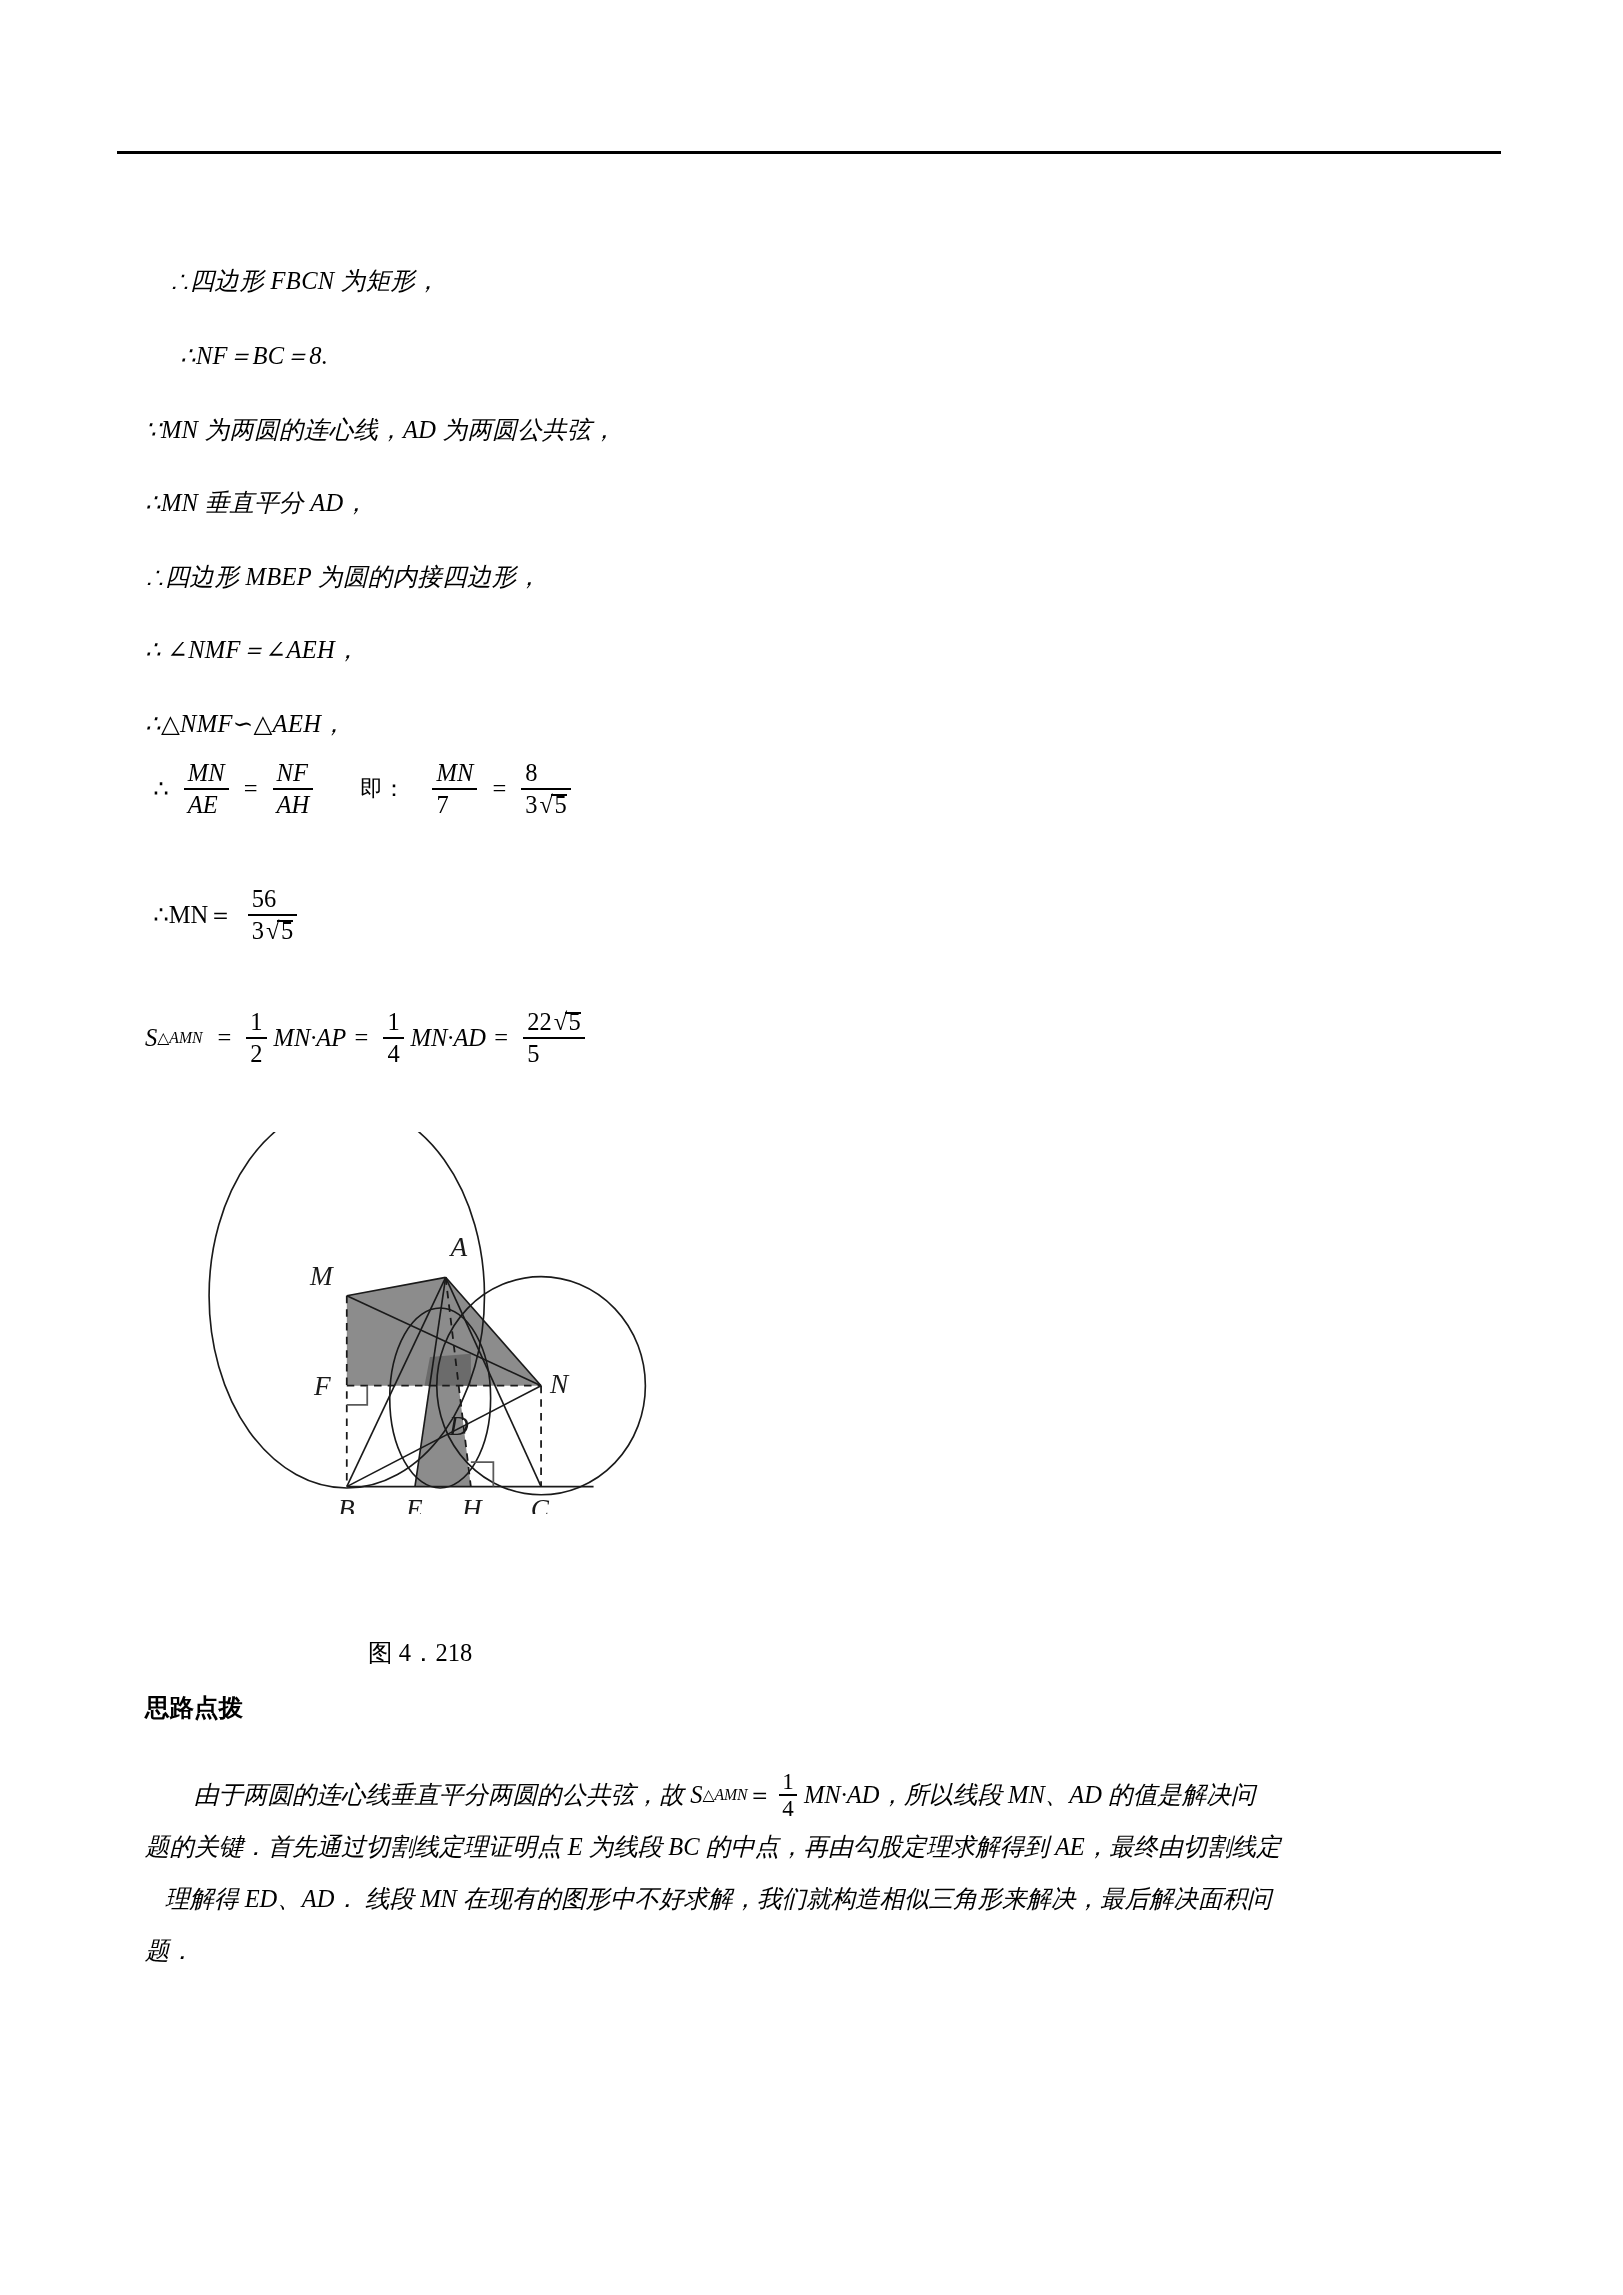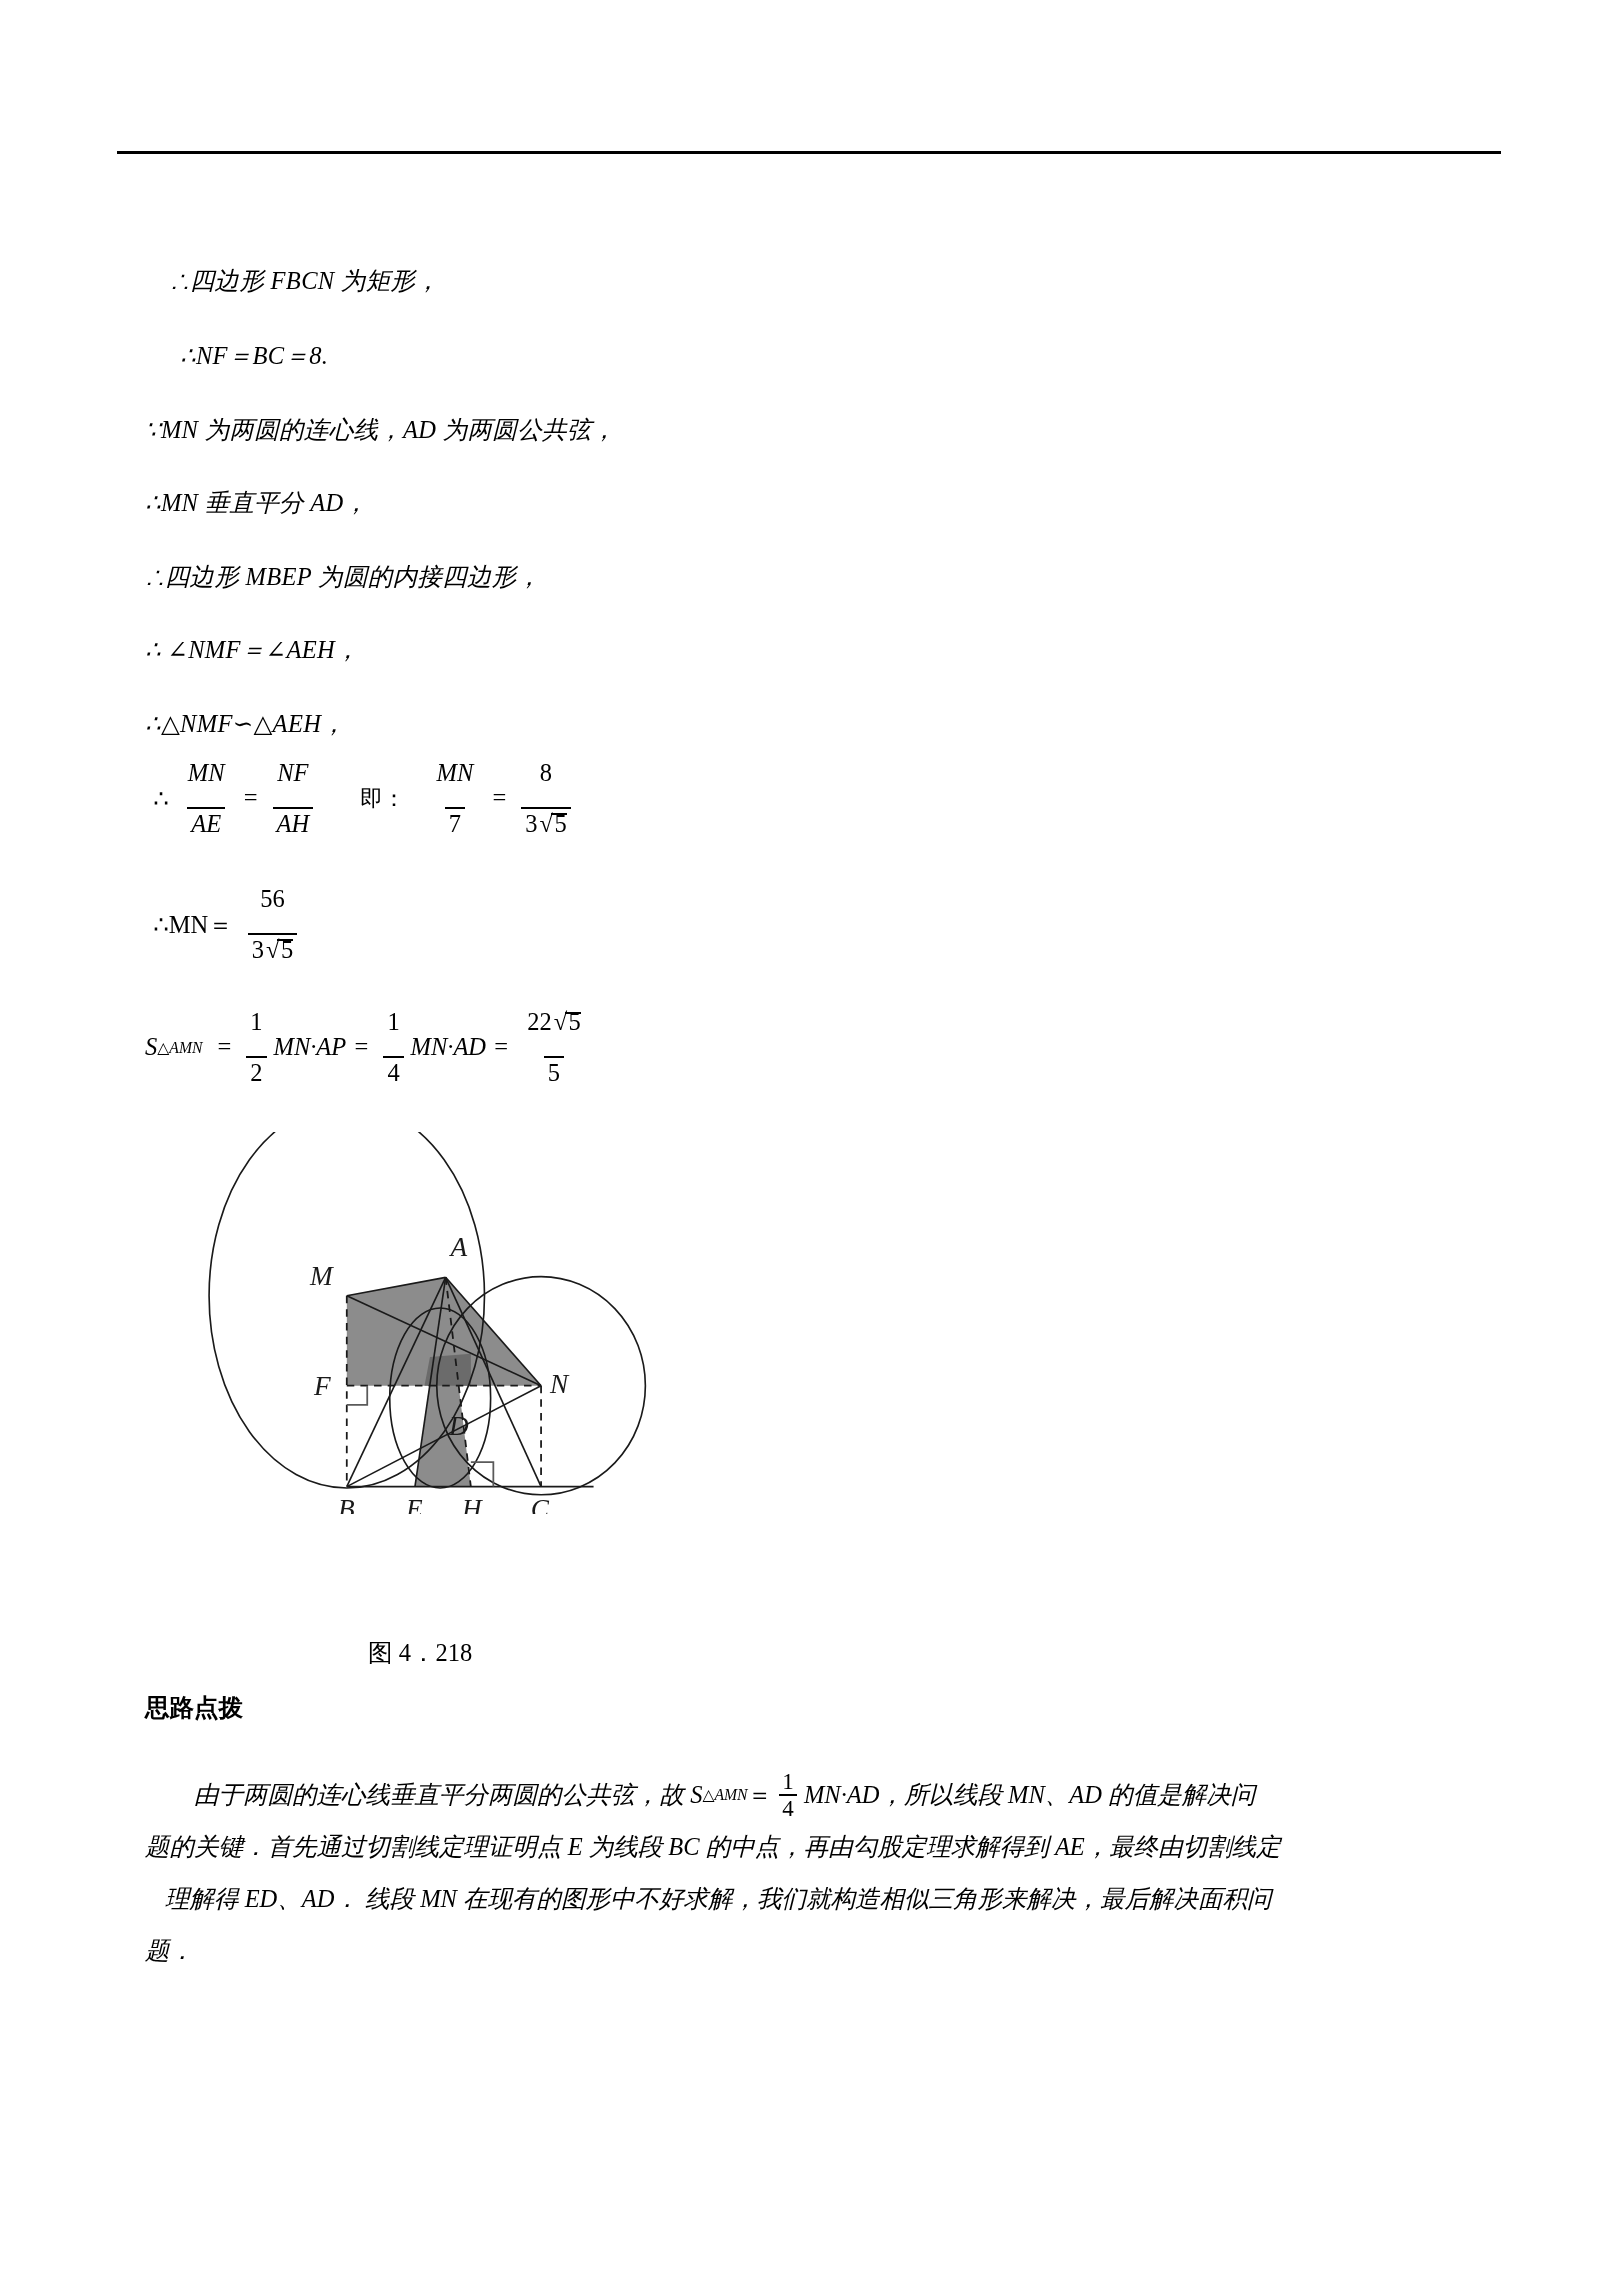--- a/index.html
+++ b/index.html
@@ -31,25 +31,24 @@
        font-size:22.5px; }
 
   
   .eqrow{
     position:absolute;
     display:flex; align-items:center;
     font-size:24.5px;
     white-space:nowrap;
   }
   .frac{
-    display:inline-flex; flex-direction:column; align-items:center;
+    display:inline-flex; flex-direction:column; 
     vertical-align:middle;
     margin:0 6.8px;
     line-height:1.05;
-    gap:19px;
   }
   .frac .num{ padding:0 4.1px 2px 4.1px; font-style:italic; }
   .frac .den{ padding:2px 4.1px 0 4.1px; font-style:italic; border-top:2px solid #000; }
   .frac .num.up, .frac .den.up{ font-style:normal; }
   .op{ margin:0 8.2px; font-style:normal; }
   .sqrt{ display:inline-block; position:relative; padding-left:2px; }
   .sqrt .rad{ font-style:normal; }
   .sqrt .bar{
     position:absolute; left:13px; right:0px; top:2.7px; height:2px; background:#000;
   }

